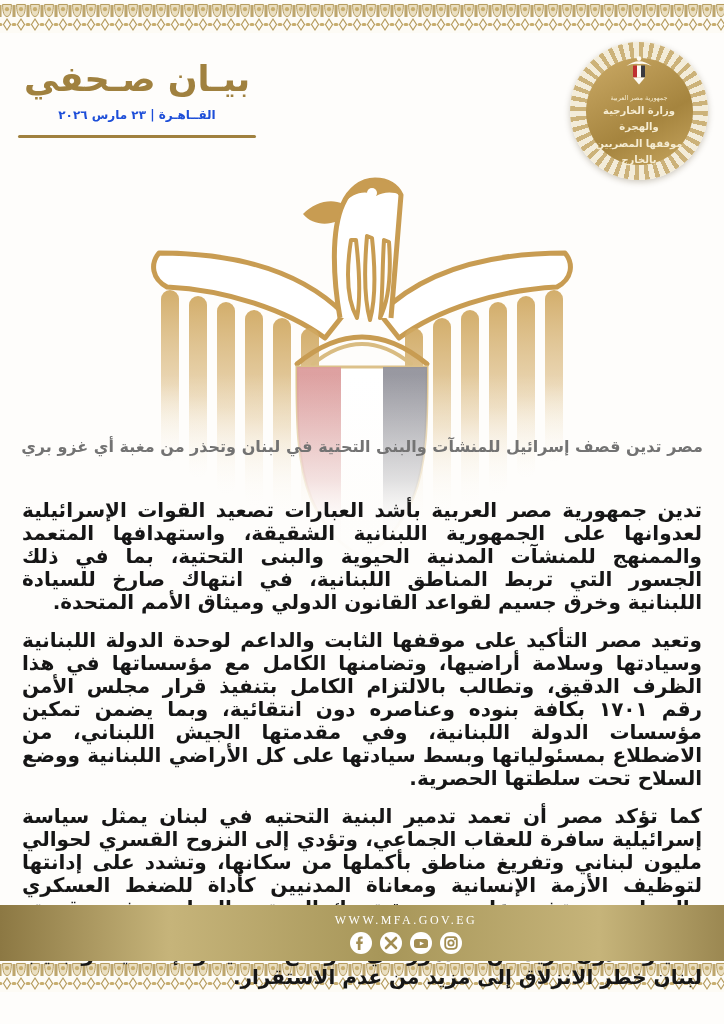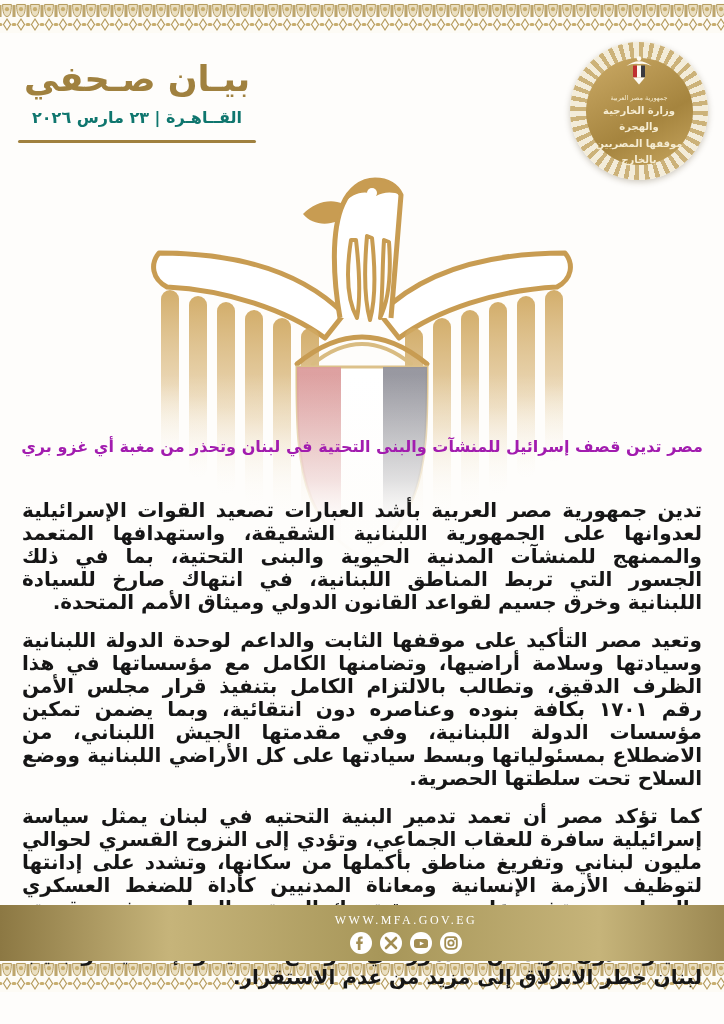--- a/index.html
+++ b/index.html
@@ -7,42 +7,42 @@
         font-family:"DejaVu Sans",sans-serif;overflow:hidden;}
 
   
   .border-band{position:absolute;left:0;width:724px;height:30px;}
   .border-top{top:3px;}
   .border-bottom{top:962px;}
 
   
   .presshead{position:absolute;top:58px;left:18px;width:238px;text-align:center;direction:rtl;}
   .presshead h1{margin:0;font-size:35px;font-weight:700;color:#a0813f;line-height:1.25;}
-  .dateline{margin-top:6px;font-size:16px;font-weight:700;color:#0f766e;}
+  .dateline{margin-top:6px;font-size:12px;font-weight:700;color:#1d4ed8;}
   .rule{margin-top:13px;height:3px;background:#a0813f;border-radius:2px;}
 
   
   .seal{position:absolute;top:42px;right:16px;width:138px;height:138px;border-radius:50%;
         background:repeating-conic-gradient(#ccb279 0deg 4deg,#f3ecd9 4deg 9deg);
         display:flex;align-items:center;justify-content:center;box-shadow:0 2px 6px rgba(60,45,10,.25);}
   .seal-inner{width:107px;height:107px;border-radius:50%;
         background:linear-gradient(150deg,#cbaa66,#a5843e 60%,#c7a65f);
         display:flex;flex-direction:column;align-items:center;justify-content:center;
         color:#f6edd3;text-align:center;direction:rtl;}
   .seal-country{font-size:6.5px;letter-spacing:.4px;margin-top:3px;}
   .seal-ministry{font-size:10px;font-weight:700;margin-top:1px;line-height:1.6;}
 
   
   .watermark{position:absolute;top:160px;left:145px;width:434px;height:412px;z-index:0;}
   .watermark::after{content:"";position:absolute;left:-10px;right:-10px;top:52%;bottom:-4px;
         background:linear-gradient(to bottom,rgba(255,255,255,0),rgba(254,253,251,.95) 72%,#fefdfb);}
 
   
   .headline{position:absolute;top:437px;left:17px;width:690px;z-index:2;text-align:center;
-        direction:rtl;color:#a21caf;font-size:16px;font-weight:700;white-space:nowrap;}
+        direction:rtl;color:#737373;font-size:16px;font-weight:700;white-space:nowrap;}
   .bodytext{position:absolute;top:499px;left:22px;width:680px;z-index:2;direction:rtl;
         text-align:justify;font-size:20px;font-weight:700;line-height:23px;color:#161616;}
   .bodytext p{margin:0 0 15px 0;}
 
   
   .footer-band{position:absolute;top:905px;left:0;width:724px;height:56px;z-index:2;
         background:linear-gradient(90deg,#8c7843 0%,#c6b47a 22%,#a79659 50%,#c6b47a 78%,#8c7843 100%);
         display:flex;flex-direction:column;align-items:center;justify-content:center;gap:4px;padding-left:44px;}
   .website{color:#fff;font-family:"Liberation Serif","DejaVu Serif",serif;
         font-size:12px;letter-spacing:2.5px;}

